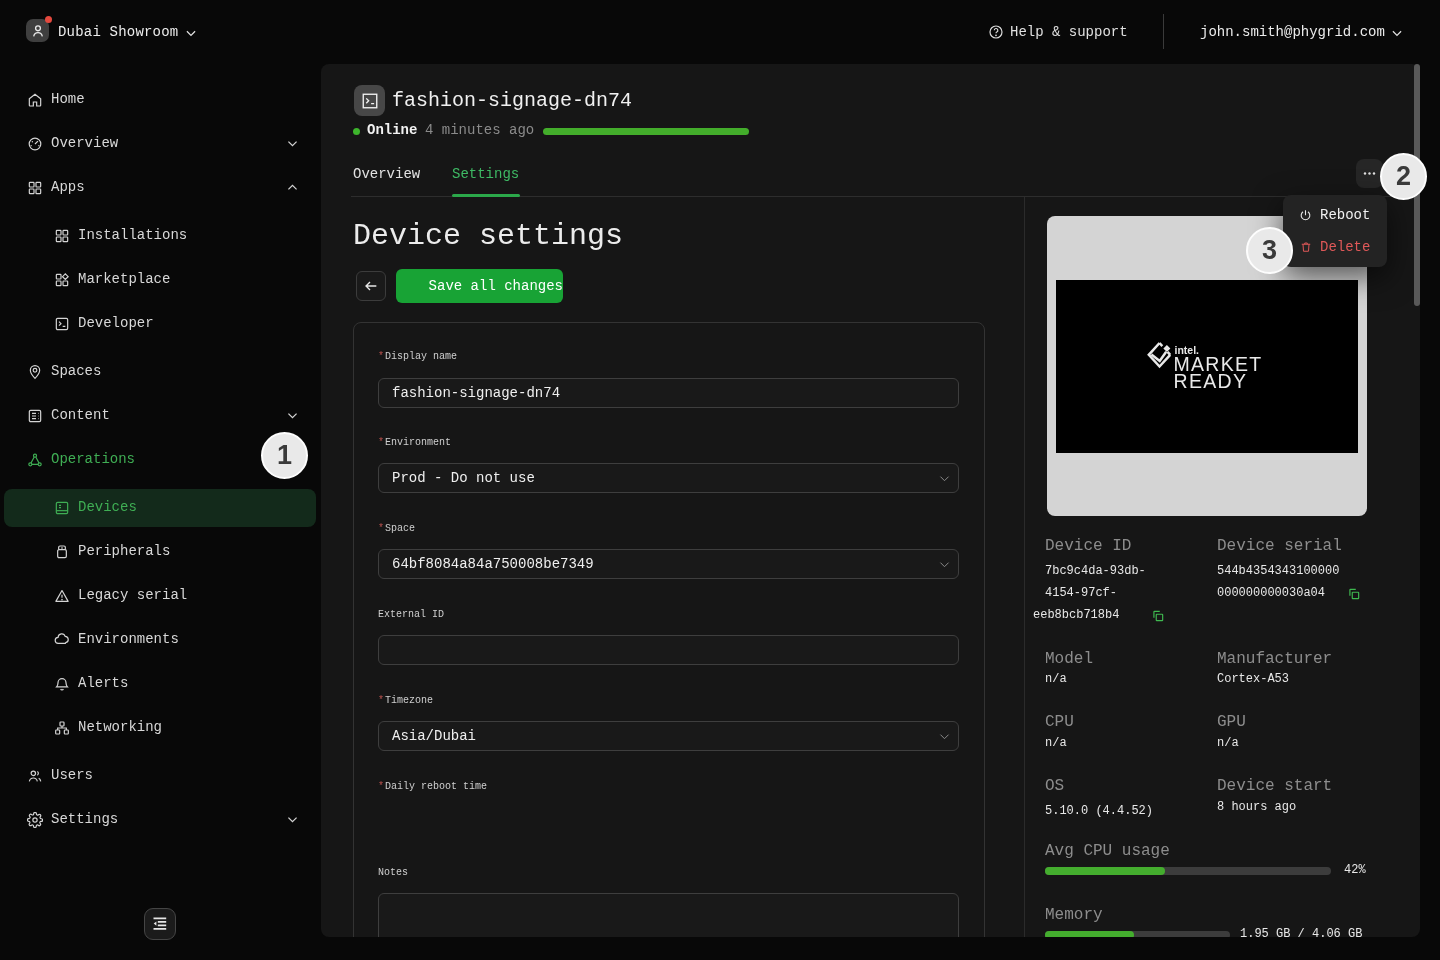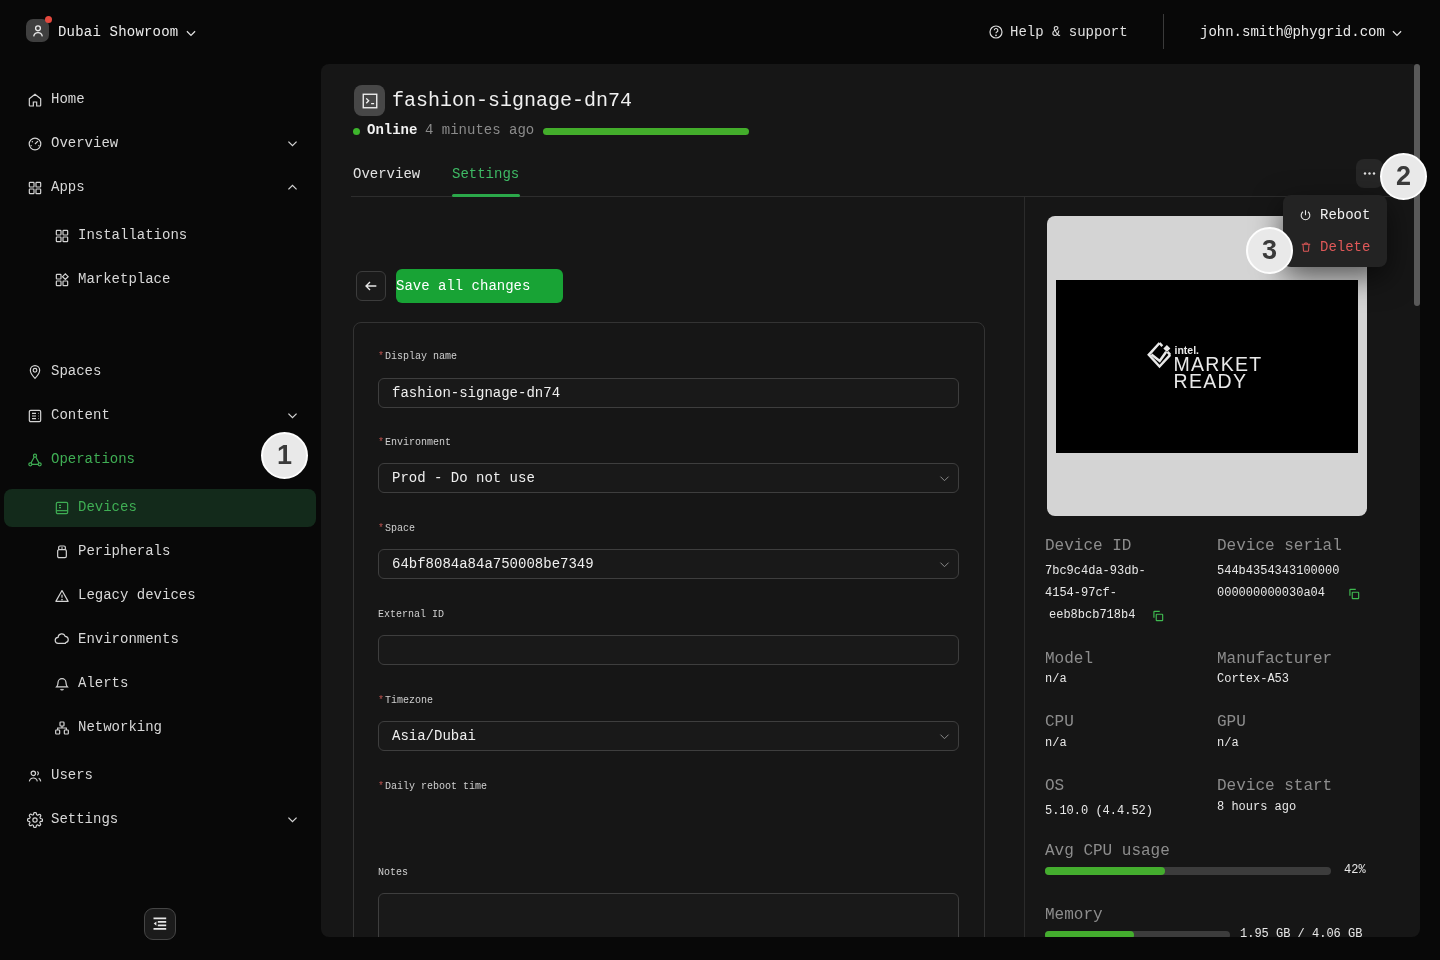--- a/index.html
+++ b/index.html
@@ -41,21 +41,21 @@
 .online { left:46px; top:58px; font-size:14px; font-weight:bold; color:#f2f2f2; }
 .ago { left:104px; top:58px; font-size:14px; color:#8a8a8a; }
 .onbar { left:222px; top:64px; width:206px; height:7px; border-radius:4px; background:#43ad2b; }
 .tabline { left:30px; top:132px; width:1069px; height:1px; background:#2d2d2d; }
 .tab1 { left:32px; top:102px; font-size:14px; color:#e2e2e2; }
 .tab2 { left:131px; top:102px; font-size:14px; color:#3eb964; }
 .tabu { left:131px; top:130px; width:68px; height:3px; background:#2ba84a; border-radius:2px; }
 .h1 { left:32px; top:155px; font-size:30px; color:#ececec; }
 .backbtn { left:35px; top:207px; width:30px; height:30px; border-radius:6px; border:1px solid #3c3c3c; background:#1a1a1a; }
 .backbtn svg { position:absolute; left:6px; top:6px; }
-.savebtn { left:75px; top:205px; width:167px; height:34px; border-radius:6px; background:#18a335; font-size:14px; color:#fff; text-align:left; line-height:34px; }
+.savebtn { left:75px; top:205px; width:167px; height:34px; border-radius:6px; background:#18a335; font-size:14px; color:#fff; text-align:right; line-height:34px; }
 
 
 .formbox { left:32px; top:258px; width:632px; height:700px; border:1px solid #333; border-radius:8px; }
 .flabel { position:absolute; left:57px; font-size:10px; color:#cfcfcf; }
 .req { color:#b8504d; margin-right:1px; }
 .finput { position:absolute; left:57px; width:581px; height:30px; border:1px solid #3e3e3e; border-radius:6px; background:#191919; font-size:14px; color:#efefef; line-height:28px; padding-left:13px; }
 .fchev { position:absolute; left:616px; }
 
 
 .vdiv { left:703px; top:133px; width:1px; height:740px; background:#2b2b2b; }
@@ -142,20 +142,27 @@
 </div>
 <div class="nav-item" style="top:258px">
   <svg class="ic2" width="16" height="16" viewBox="0 0 24 24" fill="none" stroke="#d4d4d4" stroke-width="1.8">
         <rect x="3.5" y="3.5" width="7" height="7" rx="1"></rect>
         <path d="M17 2.8l4.2 4.2L17 11.2 12.8 7Z"></path>
         <rect x="3.5" y="13.5" width="7" height="7" rx="1"></rect>
         <rect x="13.5" y="13.5" width="7" height="7" rx="1"></rect>
       </svg>
   <div class="tx2">Marketplace</div>
 </div>
+<div class="nav-item" style="top:302px">
+  <svg class="ic2" width="16" height="16" viewBox="0 0 24 24" fill="none" stroke="#d4d4d4" stroke-width="1.8">
+        <rect x="3.5" y="3.5" width="17" height="17" rx="2"></rect>
+        <path d="M7.5 8.5l3 3-3 3M13 15.5h4"></path>
+      </svg>
+  <div class="tx2">Developer</div>
+</div>
 <div class="nav-item" style="top:350px">
   <svg class="ic" width="16" height="16" viewBox="0 0 24 24" fill="none" stroke="#d4d4d4" stroke-width="1.8">
         <path d="M12 21.5c-1-1-7-7.6-7-12a7 7 0 1 1 14 0c0 4.4-6 11-7 12Z"></path>
         <circle cx="12" cy="9.3" r="2.8"></circle>
       </svg>
   <div class="tx">Spaces</div>
 </div>
 <div class="nav-item" style="top:394px">
   <svg class="ic" width="16" height="16" viewBox="0 0 24 24" fill="none" stroke="#d4d4d4" stroke-width="1.8">
         <rect x="3.5" y="3.5" width="17" height="17" rx="2"></rect>
@@ -191,21 +198,21 @@
         <path d="M10.5 6h3"></path>
       </svg>
   <div class="tx2">Peripherals</div>
 </div>
 <div class="nav-item" style="top:574px">
   <svg class="ic2" width="16" height="16" viewBox="0 0 24 24" fill="none" stroke="#d4d4d4" stroke-width="1.8">
         <path d="M12 3.8 2.8 20h18.4Z" stroke-linejoin="round"></path>
         <path d="M12 10v4.5"></path>
         <circle cx="12" cy="17.3" r="0.4" fill="#d4d4d4"></circle>
       </svg>
-  <div class="tx2">Legacy devices</div>
+  <div class="tx2">Legacy serial</div>
 </div>
 <div class="nav-item" style="top:618px">
   <svg class="ic2" width="16" height="16" viewBox="0 0 24 24" fill="none" stroke="#d4d4d4" stroke-width="1.8">
         <path d="M6.5 18.5a4.5 4.5 0 0 1-.4-9A5.5 5.5 0 0 1 16.8 8a4.8 4.8 0 0 1 .7 9.5 6 6 0 0 1-.5 1Z" transform="translate(0 -1.5)"></path>
       </svg>
   <div class="tx2">Environments</div>
 </div>
 <div class="nav-item" style="top:662px">
   <svg class="ic2" width="16" height="16" viewBox="0 0 24 24" fill="none" stroke="#d4d4d4" stroke-width="1.8">
         <path d="M6 10a6 6 0 0 1 12 0c0 4 1.5 5.5 2.2 6.3H3.8C4.5 15.5 6 14 6 10Z"></path>
@@ -256,20 +263,21 @@
   </div>
   <div class="abs title">fashion-signage-dn74</div>
   <div class="abs ondot"></div>
   <div class="abs online">Online</div>
   <div class="abs ago">4 minutes ago</div>
   <div class="abs onbar"></div>
   <div class="abs tabline"></div>
   <div class="abs tab1">Overview</div>
   <div class="abs tab2">Settings</div>
   <div class="abs tabu"></div>
+  <div class="abs h1">Device settings</div>
   <div class="abs backbtn">
     <svg width="16" height="16" viewBox="0 0 24 24" fill="none" stroke="#e8e8e8" stroke-width="2">
           <path d="M20 12H4.5M10.5 6 4.5 12l6 6"></path>
         </svg>
   </div>
   <div class="abs savebtn">Save all changes</div>
 
   <div class="abs formbox"></div>
   <div class="flabel" style="top:287px"><span class="req">*</span>Display name</div>
   <div class="finput" style="top:314px">fashion-signage-dn74</div>
@@ -305,21 +313,21 @@
         <text x="118.5" y="73.5" font-family="Liberation Sans, sans-serif" font-size="10.5" font-weight="bold" fill="#e9e9e9">intel.</text>
         <text x="117.5" y="91" font-family="Liberation Sans, sans-serif" font-size="19.5" letter-spacing="1.3" fill="#e9e9e9">MARKET</text>
         <text x="117.5" y="108" font-family="Liberation Sans, sans-serif" font-size="19.5" letter-spacing="1.3" fill="#e9e9e9">READY</text>
       </svg>
     </div>
   </div>
 
   <div class="dlabel" style="left:724px; top:473px">Device ID</div>
   <div class="dvalue" style="left:724px; top:500px">7bc9c4da-93db-</div>
   <div class="dvalue" style="left:724px; top:522px">4154-97cf-</div>
-  <div class="dvalue" style="left:728px; top:544px">eeb8bcb718b4</div>
+  <div class="dvalue" style="left:712px; top:544px">eeb8bcb718b4</div>
   <svg class="cpico" style="left:830px; top:545px" width="14" height="14" viewBox="0 0 24 24" fill="none" stroke="#3fb950" stroke-width="2">
         <rect x="9" y="9" width="11" height="11" rx="1"></rect>
         <path d="M5 15V5a1 1 0 0 1 1-1h9"></path>
       </svg>
   <div class="dlabel" style="left:896px; top:473px">Device serial</div>
   <div class="dvalue" style="left:896px; top:500px">544b4354343100000</div>
   <div class="dvalue" style="left:896px; top:522px">000000000030a04</div>
   <svg class="cpico" style="left:1026px; top:523px" width="14" height="14" viewBox="0 0 24 24" fill="none" stroke="#3fb950" stroke-width="2">
         <rect x="9" y="9" width="11" height="11" rx="1"></rect>
         <path d="M5 15V5a1 1 0 0 1 1-1h9"></path>

